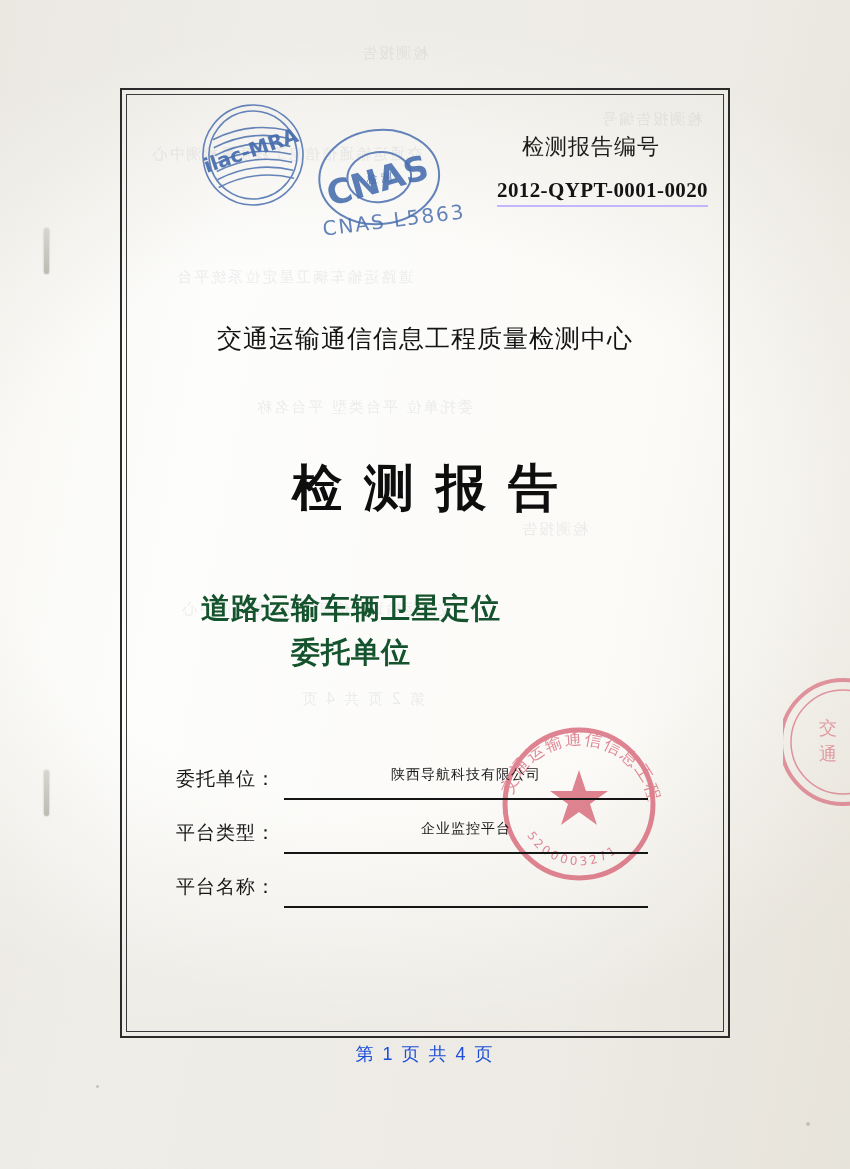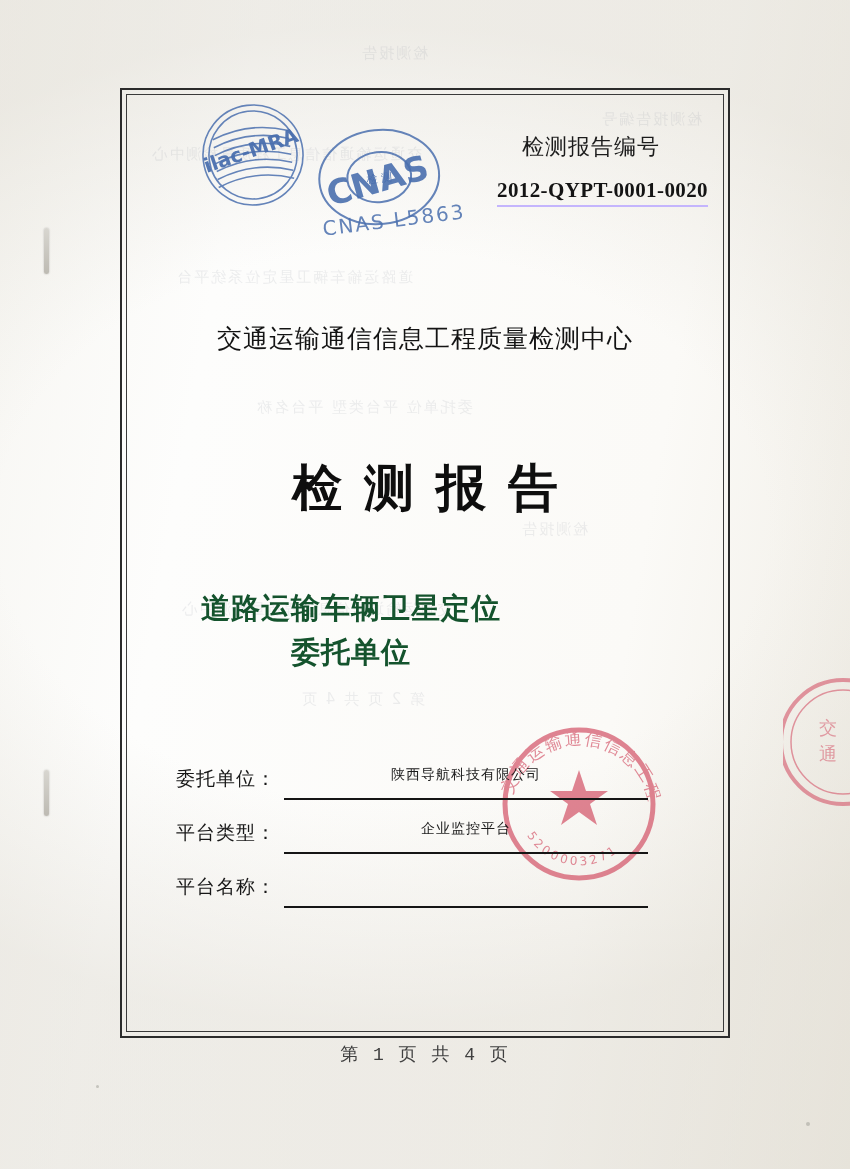--- a/index.html
+++ b/index.html
@@ -219,23 +219,23 @@
   }
 
   
   .footer {
     position: absolute;
     left: 0;
     top: 1042px;
     width: 850px;
     text-align: center;
     font-size: 18px;
-    color: #404040;
+    color: #1d4ed8;
     letter-spacing: 2px;
-    font-family: Liberation Mono, monospace;
+    font-family: Liberation Sans, sans-serif;
   }
 
   .speck {
     position: absolute;
     background: #9b9b93;
     border-radius: 50%;
     opacity: 0.5;
   }
 </style>
 </head>

